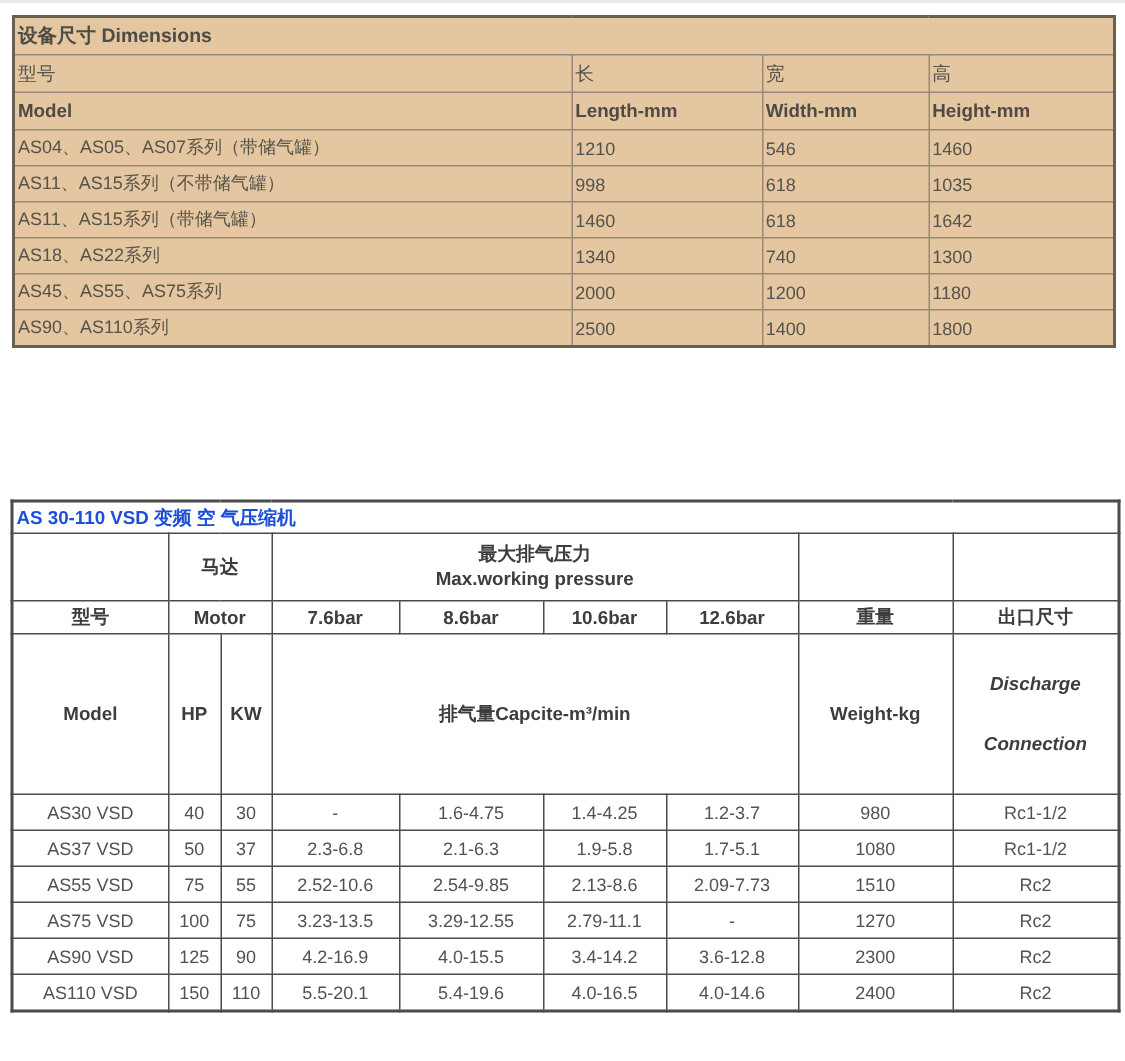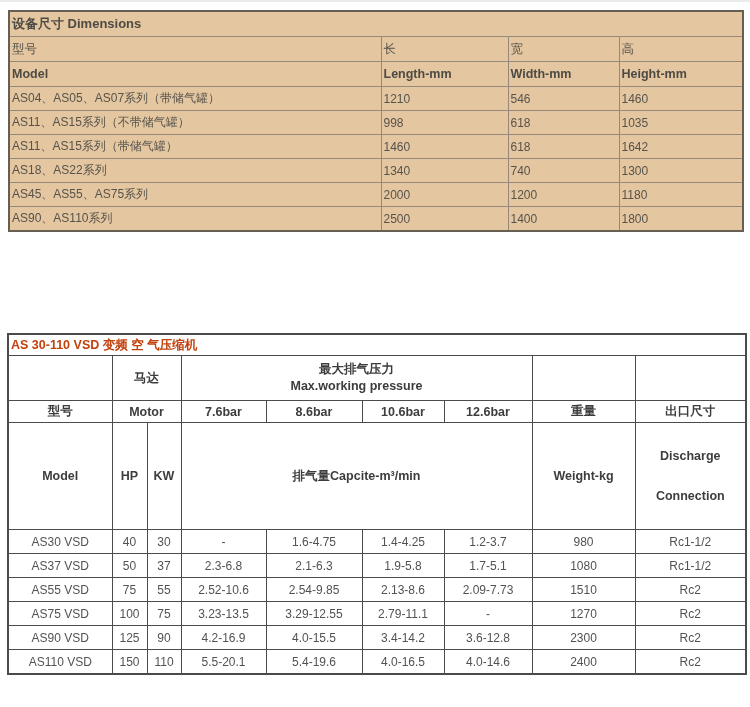--- a/index.html
+++ b/index.html
@@ -30,30 +30,30 @@
     position:absolute;left:7px;top:333px;width:738px;
     border-collapse:collapse;table-layout:fixed;
     background:#ffffff;color:#525252;font-size:12px;
     border:2px solid #4b4b4b;
   }
   #vsd-table td,#vsd-table th{
     border:1px solid #4b4b4b;text-align:center;vertical-align:middle;
     padding:0 1px;overflow:hidden;white-space:nowrap;
   }
   #vsd-table .tbl-title{
-    text-align:left;font-weight:bold;font-size:12.5px;color:#c2410c;
+    text-align:left;font-weight:bold;font-size:12.5px;color:#1d4ed8;
     height:20px;padding-left:2px;
   }
   #vsd-table .hdr{font-weight:bold;color:#3d3d3d;font-size:12.5px;}
   #vsd-table .hr1 td{height:44px;}
   #vsd-table .hr2 td{height:21px;}
   #vsd-table .hr3 td{height:106px;}
   #vsd-table .data-row td{height:23px;}
   .two-line div{line-height:17px;}
-  .discharge-cell div{line-height:14px;}
+  .discharge-cell div{line-height:14px;font-style:italic;}
   .discharge-cell .gap{height:26px;}
 </style>
 </head>
 <body>
 
 <div class="top-strip"></div>
 
 <table id="dim-table">
   <colgroup>
     <col style="width:372px">

